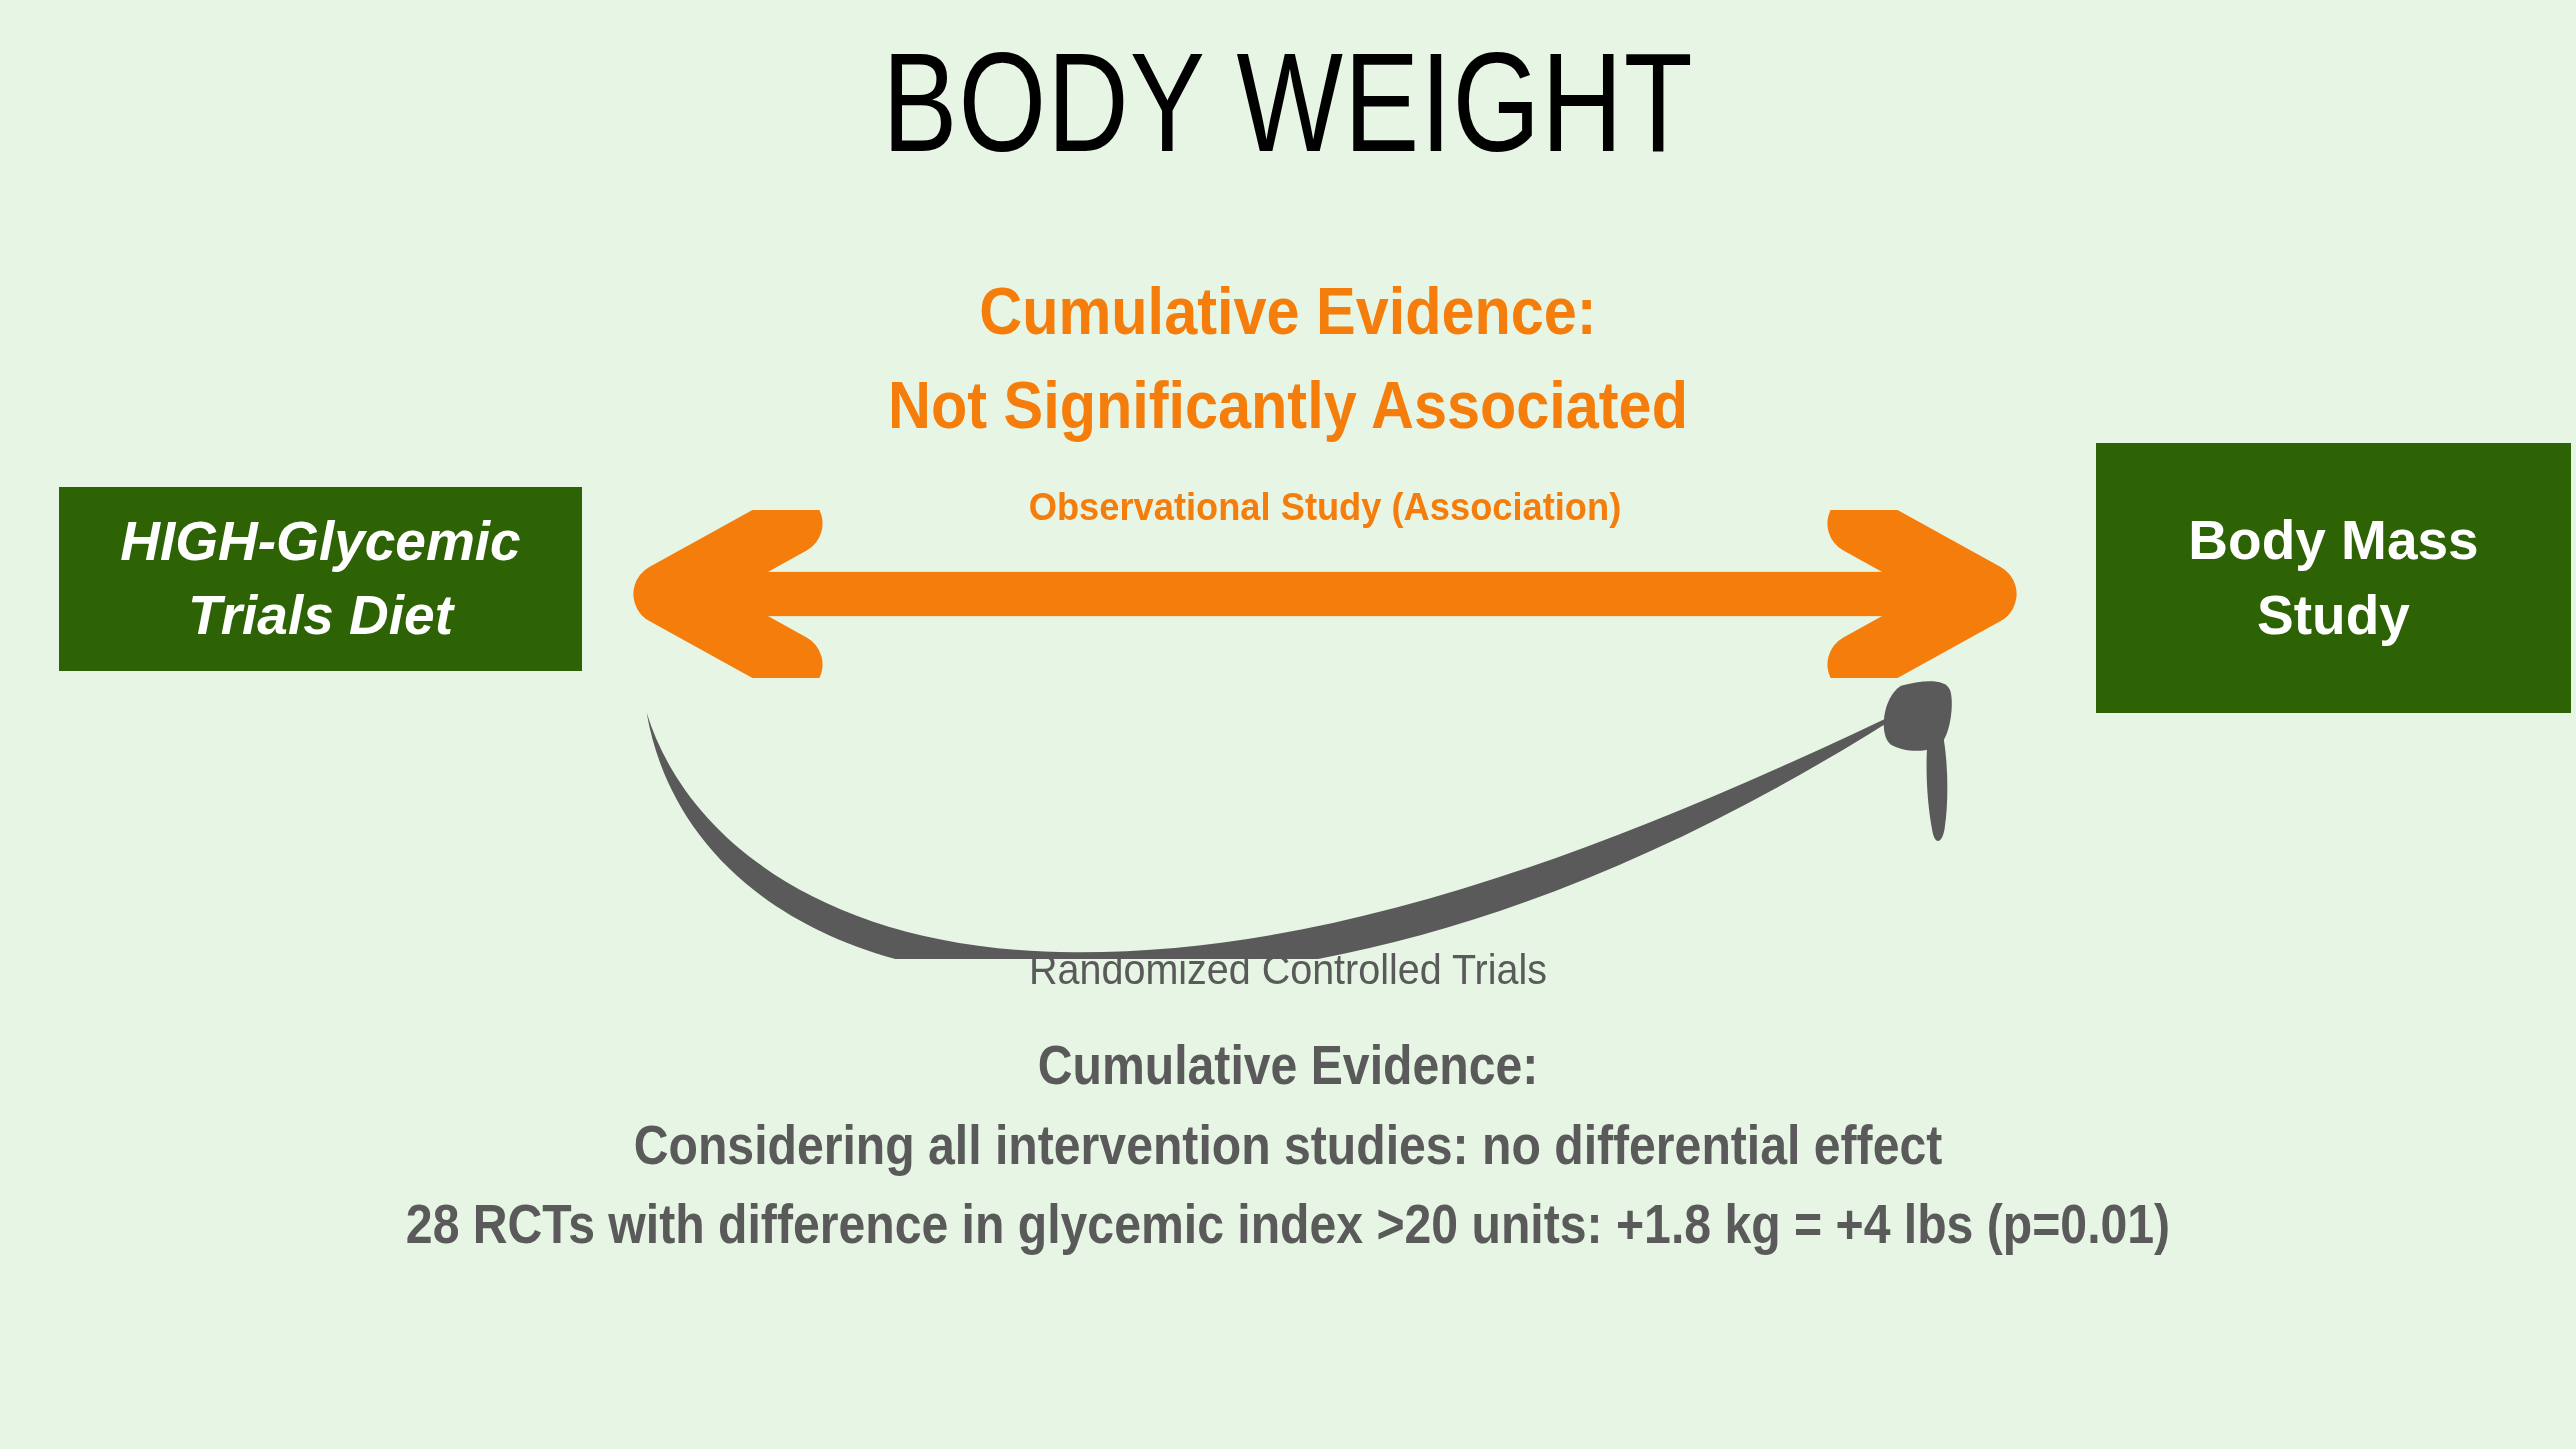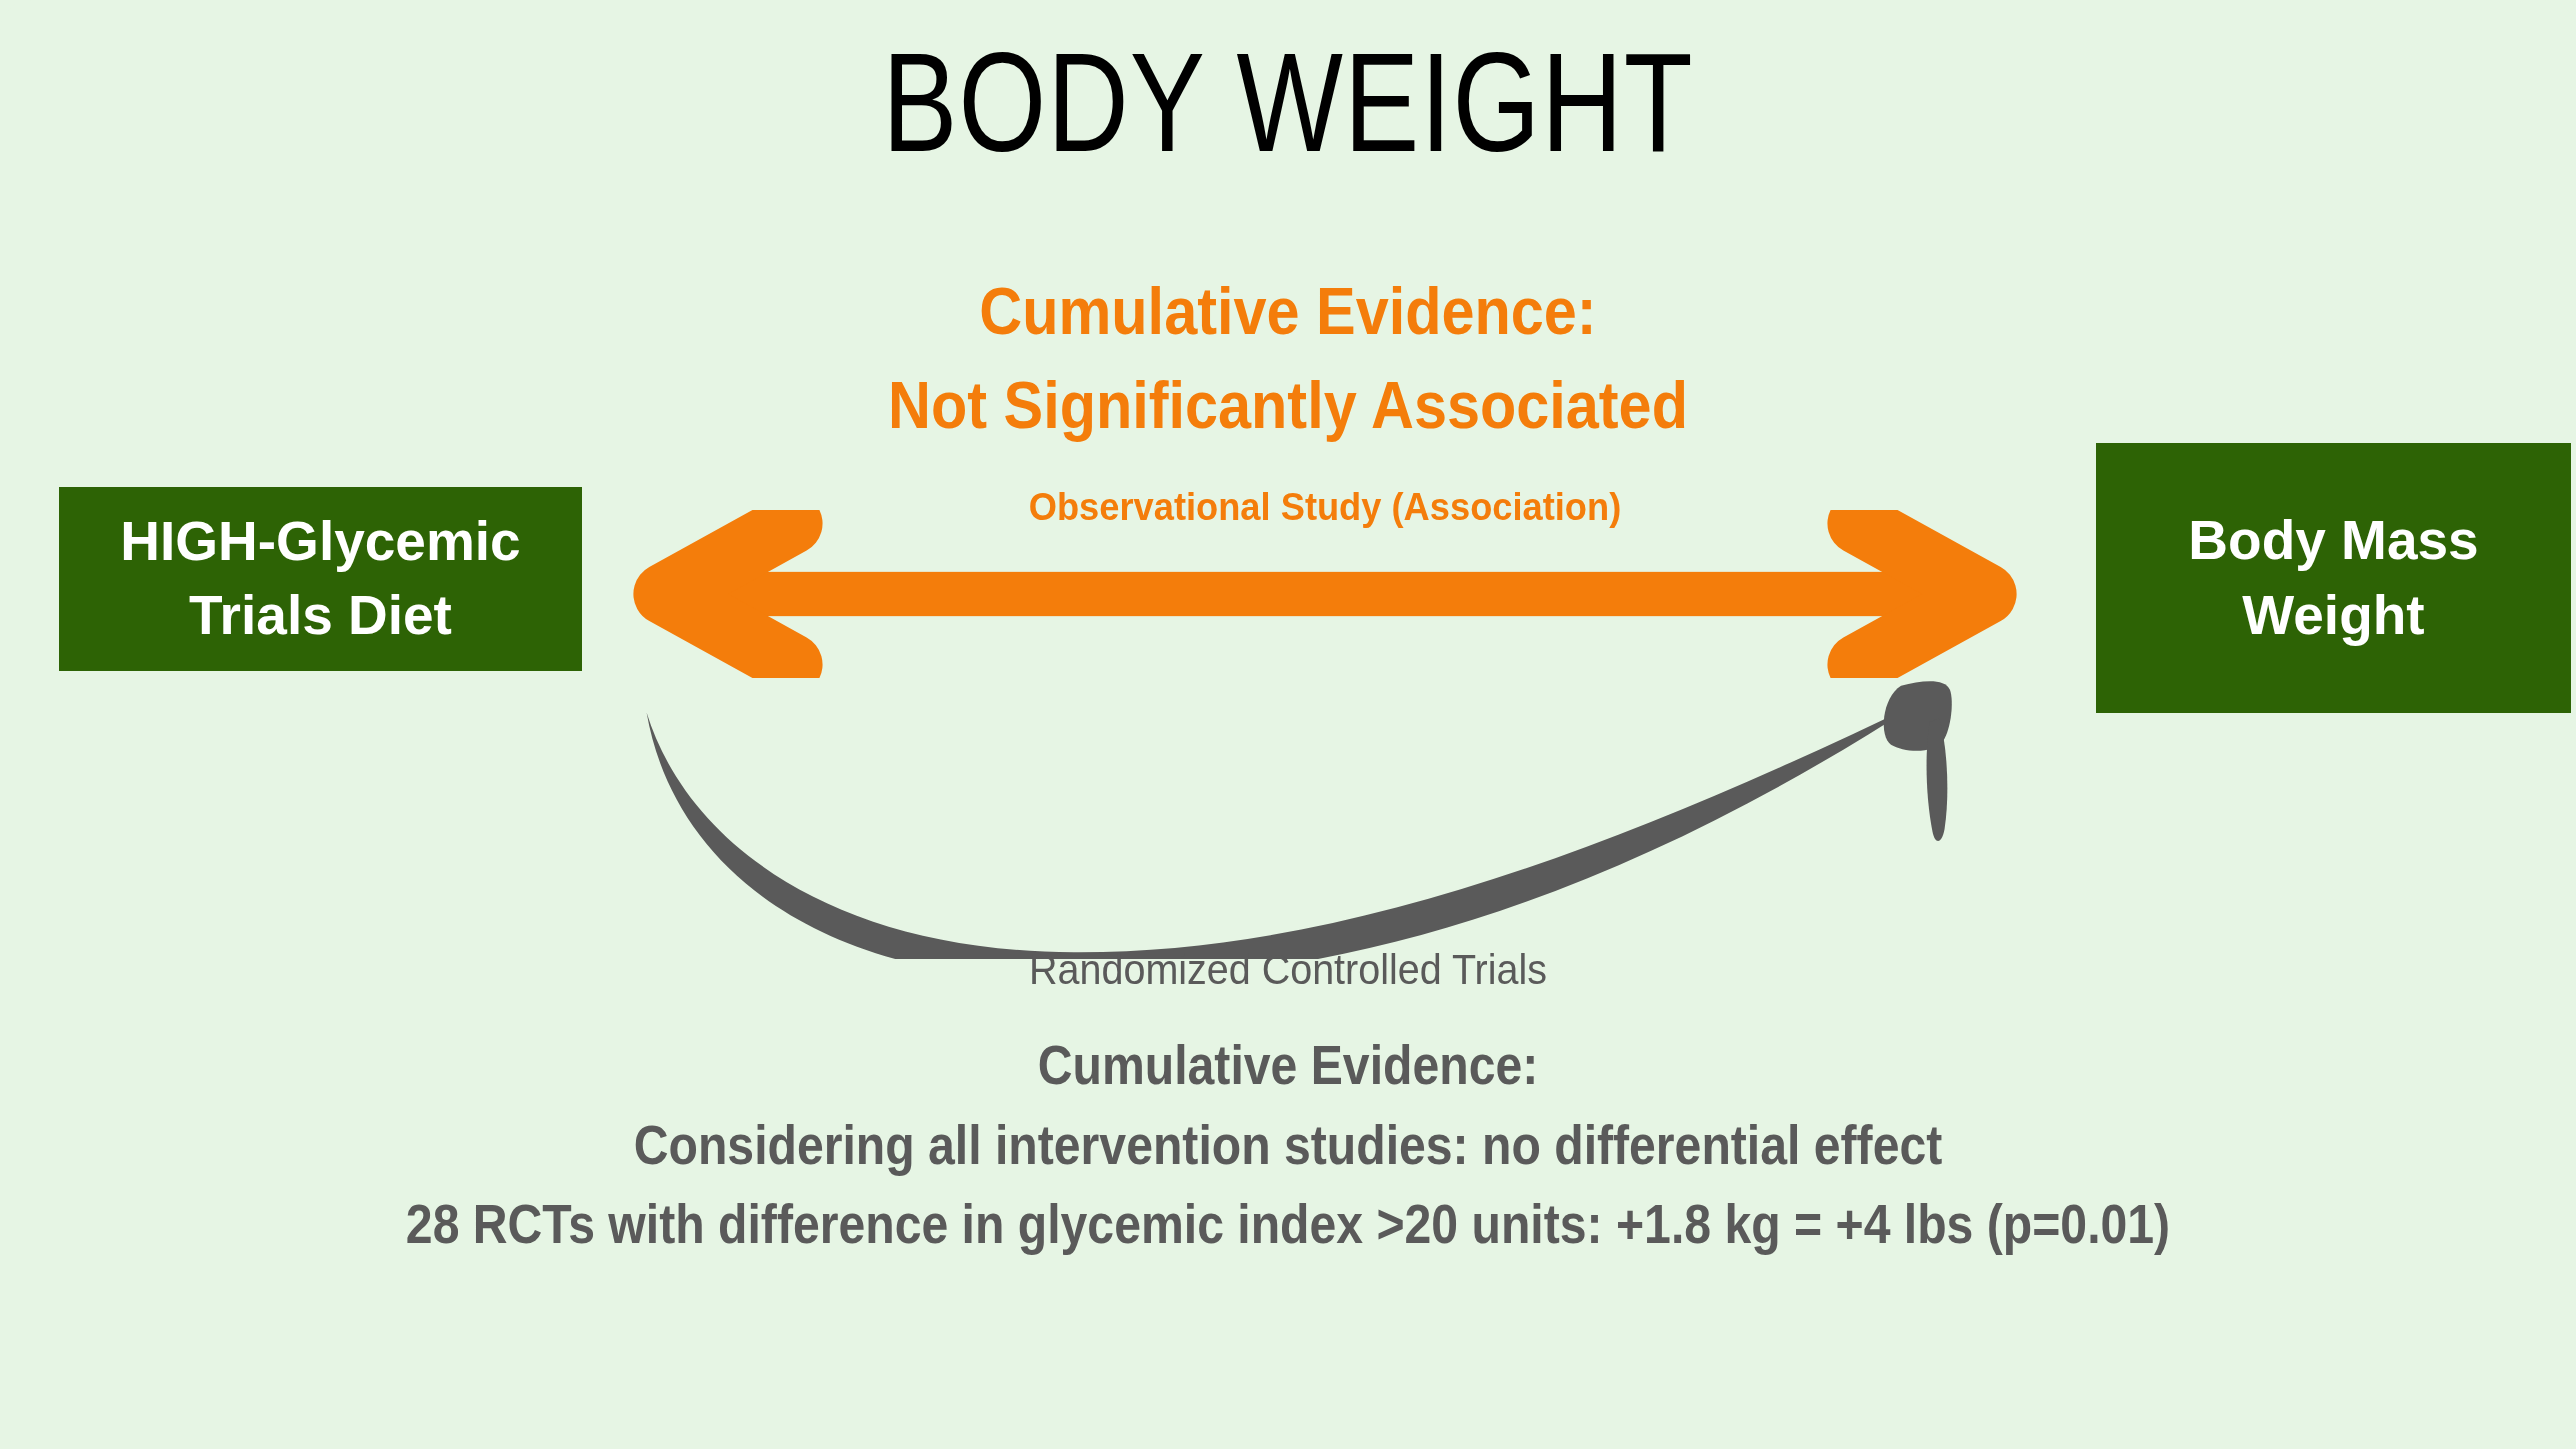--- a/index.html
+++ b/index.html
@@ -68,20 +68,21 @@
     box-sizing: border-box;
   }
   #box-left {
     left: 59px;
     top: 487px;
     width: 523px;
     height: 184px;
     font-size: 55px;
     line-height: 1.34;
     padding: 2.7px 8px;
+    font-style: italic;
   }
   #box-right {
     left: 2058px;
     top: 443px;
     width: 475px;
     height: 270px;
     font-size: 55px;
     line-height: 1.36;
     padding: 2.7px 9.4px;
     margin-left: 38px;
@@ -167,21 +168,21 @@
   <div id="box-left" class="concept-box">
     <div class="inner">
       <span class="ln">HIGH-Glycemic</span>
       <span class="ln">Trials Diet</span>
     </div>
   </div>
 
   <div id="box-right" class="concept-box">
     <div class="inner">
       <span class="ln">Body Mass</span>
-      <span class="ln">Weight</span>
+      <span class="ln">Study</span>
     </div>
   </div>
 
   <div id="assoc-label">Observational Study (Association)</div>
 
   <svg id="assoc-arrow" viewBox="0 0 2090 250">
 
     <rect x="110" y="92" width="1870" height="66" fill="#f47d0b"></rect>
 
     <path d="M 250 20 L 60 125 L 250 230" fill="none" stroke="#f47d0b" stroke-width="92" stroke-linecap="round" stroke-linejoin="round"></path>

